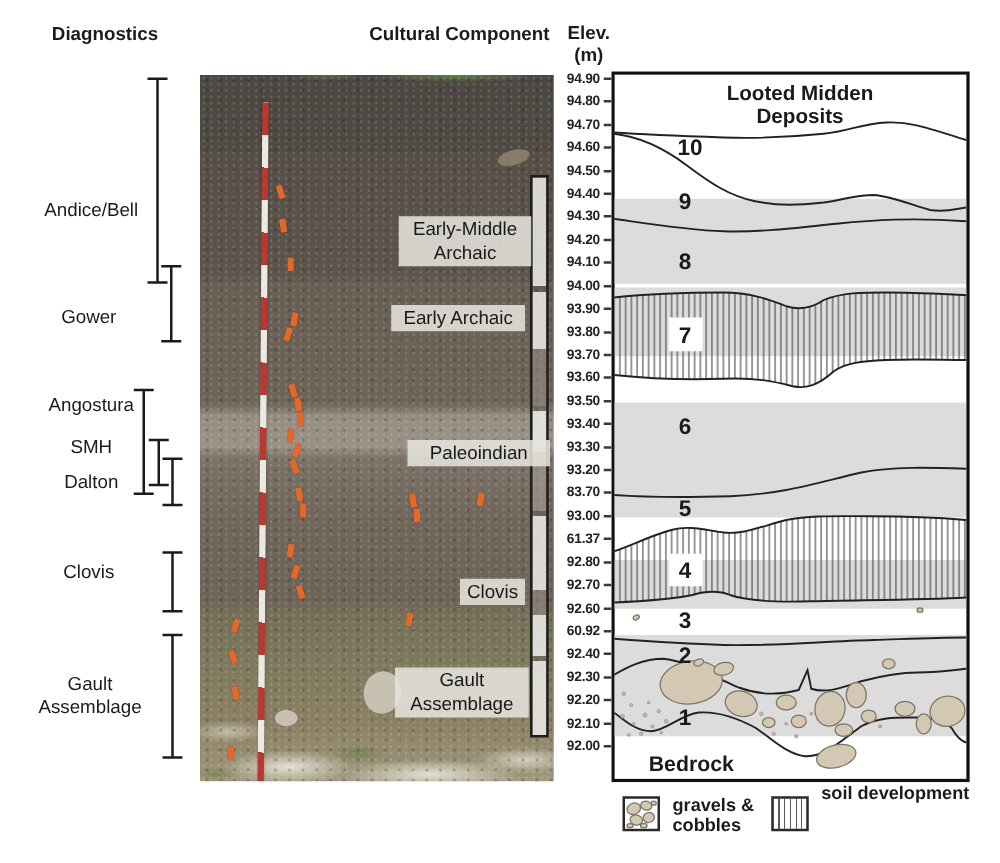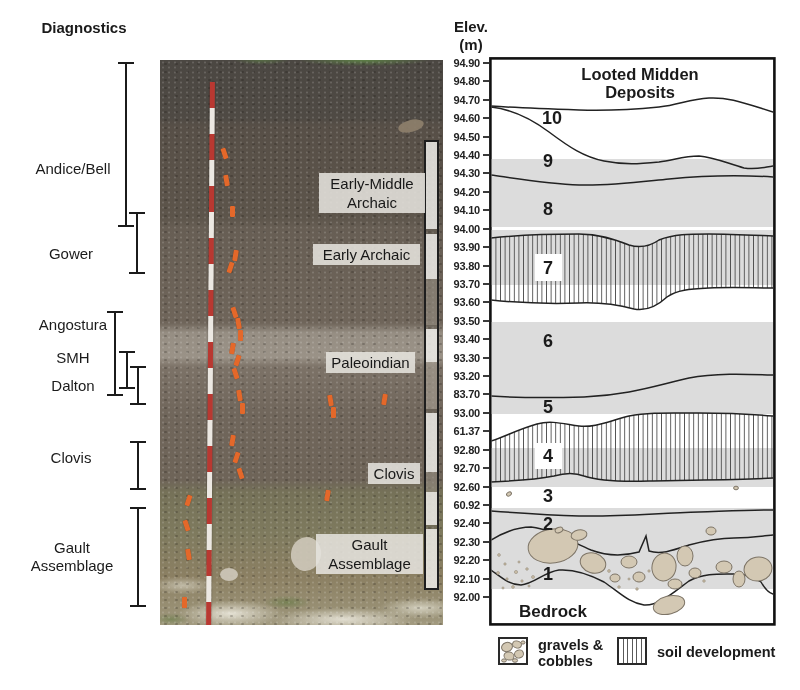--- a/index.html
+++ b/index.html
@@ -80,20 +80,21 @@
     position:absolute;left:498px;top:637px;width:30px;height:28px;box-sizing:border-box;
     border:2px solid #2a2a2a;background:#fff;
   }
 </style>
 </head>
 <body>
 
 <div id="figure">
 
   <div class="hdr" style="left:24px;top:19px;width:120px;">Diagnostics</div>
+  <div class="hdr" style="left:290px;top:19px;width:155px;">Cultural Component</div>
   <div class="hdr" style="left:448px;top:18px;width:46px;">Elev.</div>
   <div class="hdr" style="left:448px;top:36px;width:46px;">(m)</div>
 
   <div class="diag-label" style="left:20px;top:160px;width:106px;">Andice/Bell</div>
   <div class="diag-label" style="left:20px;top:245px;width:102px;">Gower</div>
   <div class="diag-label" style="left:18px;top:316px;width:110px;">Angostura</div>
   <div class="diag-label" style="left:20px;top:349px;width:106px;">SMH</div>
   <div class="diag-label" style="left:20px;top:377px;width:106px;">Dalton</div>
   <div class="diag-label" style="left:20px;top:449px;width:102px;">Clovis</div>
   <div class="diag-label" style="left:10px;top:539px;width:124px;">
@@ -146,21 +147,21 @@
     <div class="cobble" style="left:238px;top:60px;width:26px;height:12px;transform:rotate(-14deg);background:#8d7f6b;"></div>
     <div id="extent-bar"></div>
 
     <div class="cult-box" style="left:153px;top:184px;width:107px;">
       <div>Early Archaic</div>
     </div>
     <div class="cult-box" style="left:159px;top:113px;width:106px;">
       <div>Early-Middle</div>
       <div>Archaic</div>
     </div>
-    <div class="cult-box" style="left:166px;top:292px;width:89px;">
+    <div class="cult-box" style="left:166px;top:292px;width:114px;">
       <div>Paleoindian</div>
     </div>
     <div class="cult-box" style="left:208px;top:403px;width:52px;">
       <div>Clovis</div>
     </div>
     <div class="cult-box" style="left:156px;top:474px;width:107px;">
       <div>Gault</div>
       <div>Assemblage</div>
     </div>
   </div>
@@ -398,15 +399,15 @@
         <ellipse cx="4" cy="21.5" rx="2.4" ry="1.6"></ellipse>
         <ellipse cx="15" cy="21.5" rx="2.6" ry="1.8"></ellipse>
       </g>
     </svg>
   </div>
   <div class="legend-label" style="left:538px;top:637px;">
     <div>gravels &amp;</div>
     <div>cobbles</div>
   </div>
   <div id="legend-soil-swatch"></div>
-  <div class="legend-label" style="left:657px;top:644px;">soil development</div>
+  <div class="legend-label" style="left:657px;top:627px;">soil development</div>
 
 </div>
 
 </body></html>

